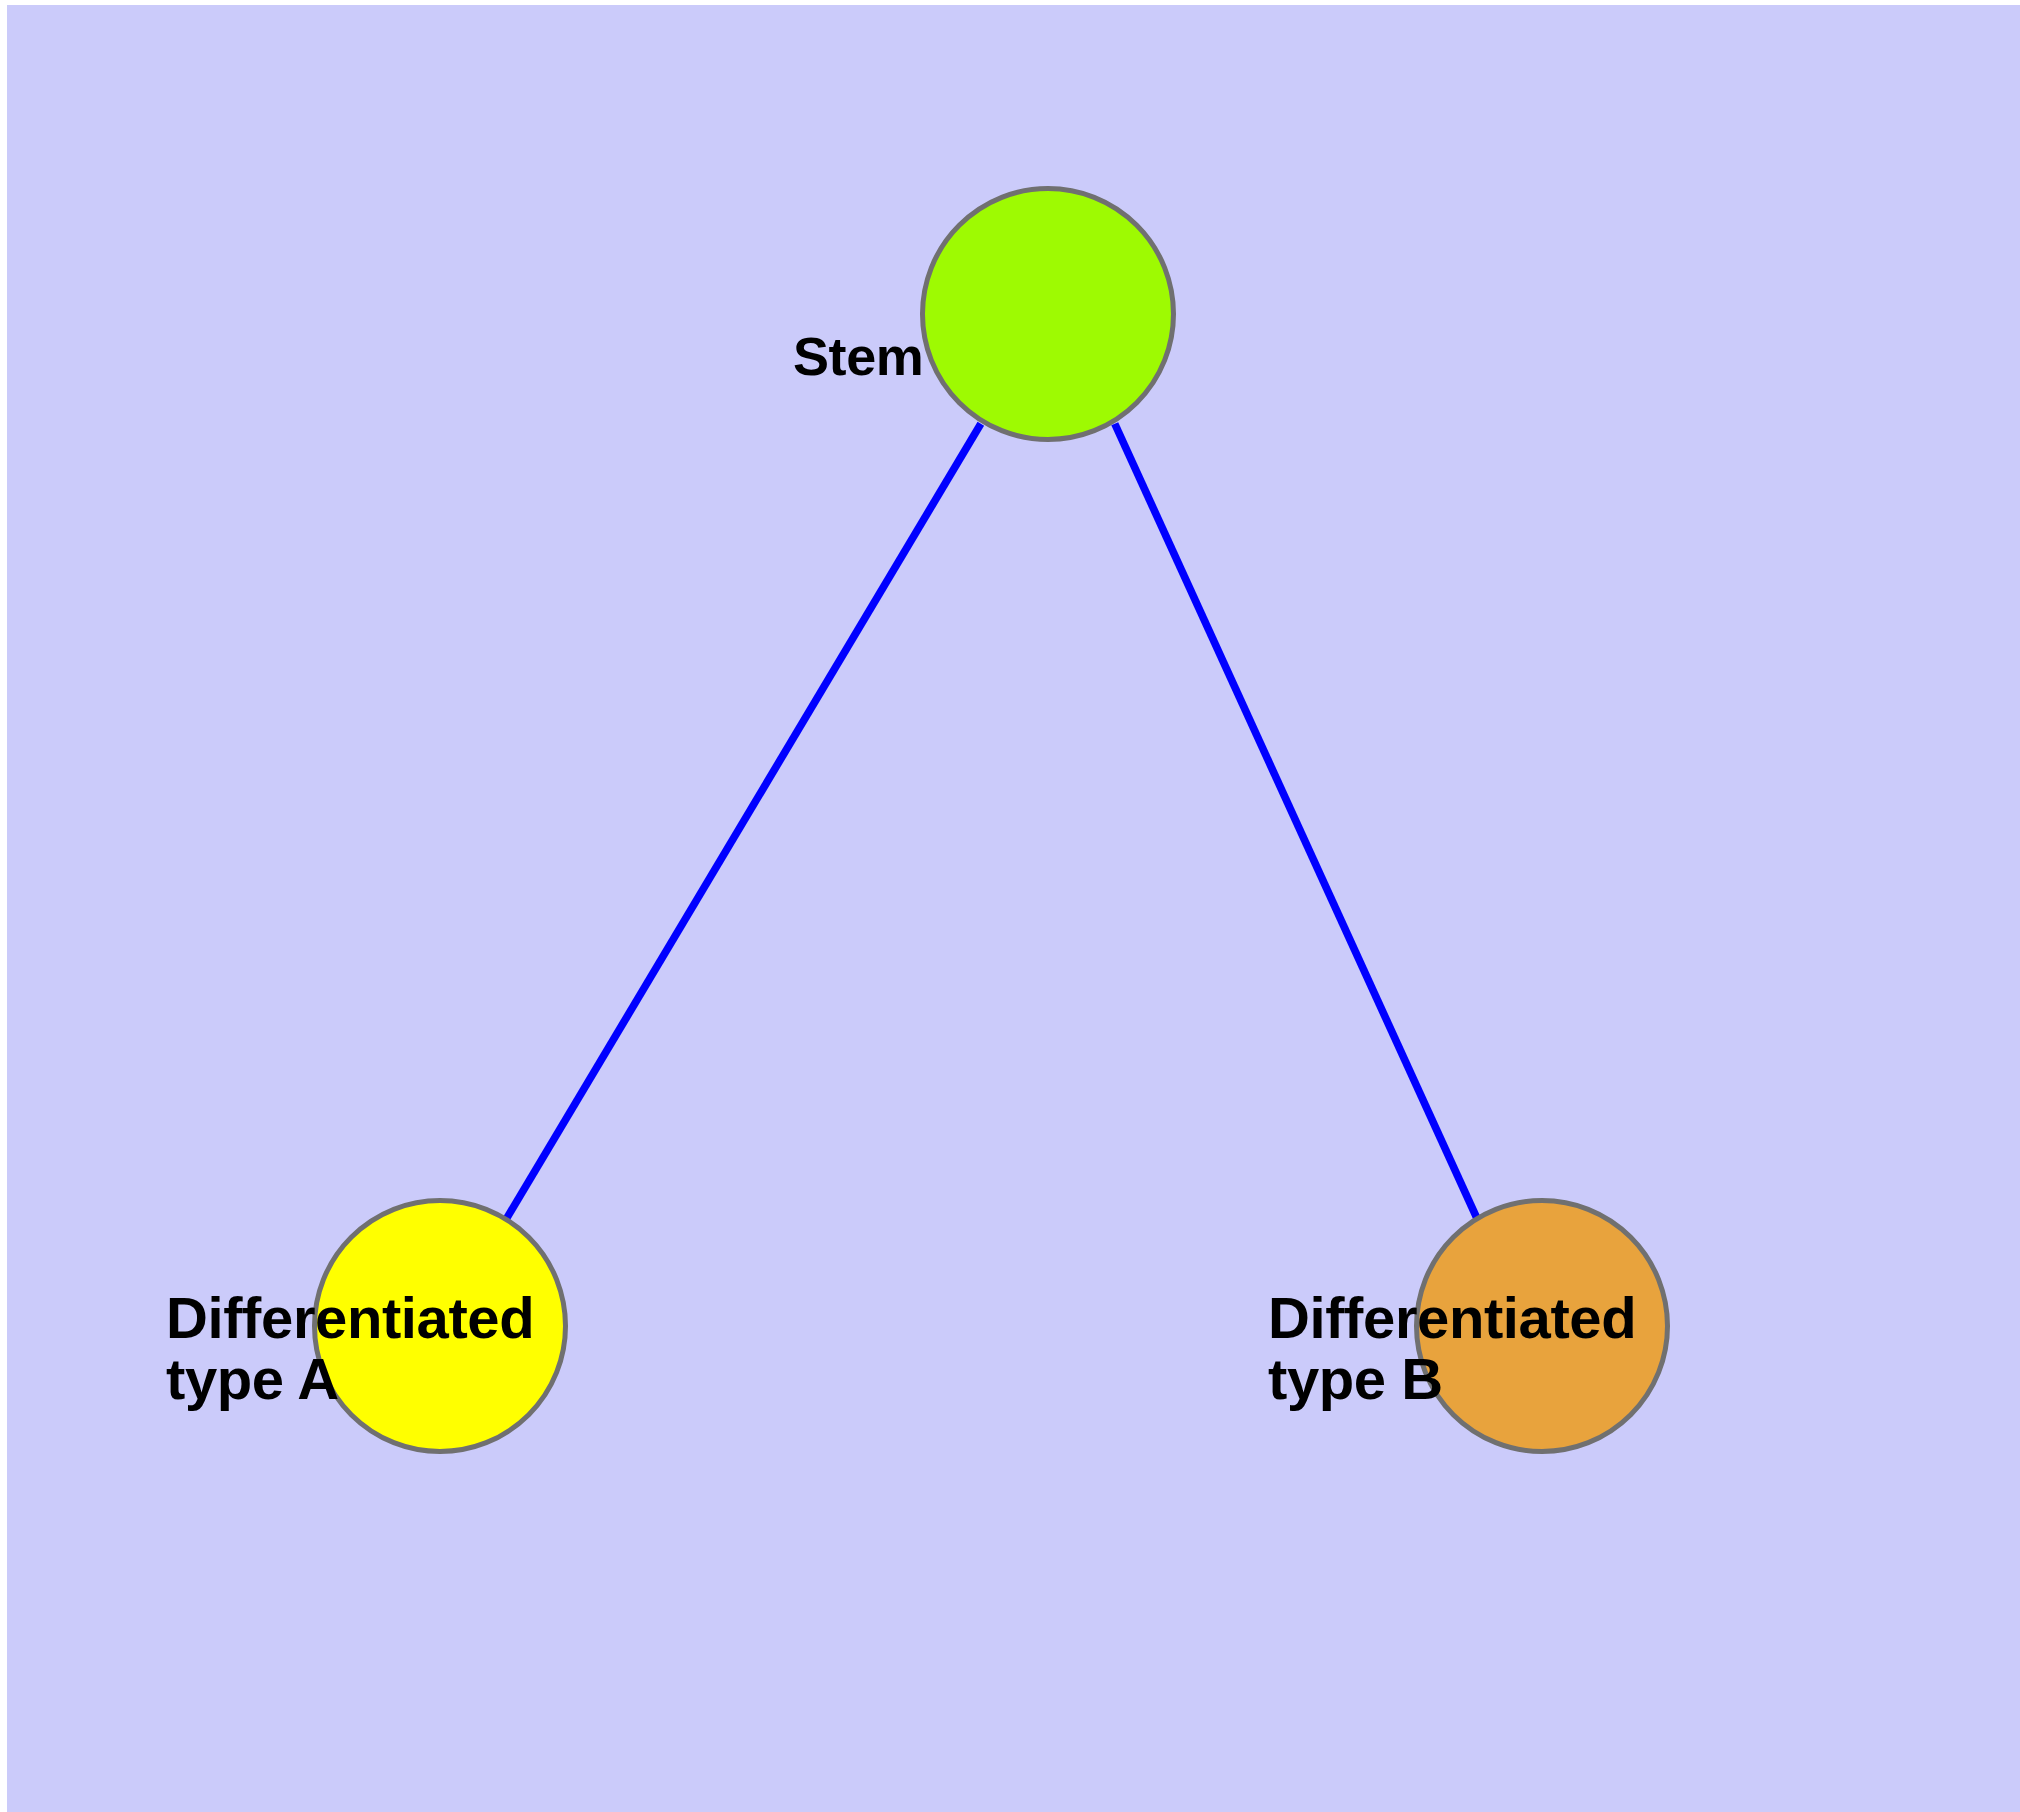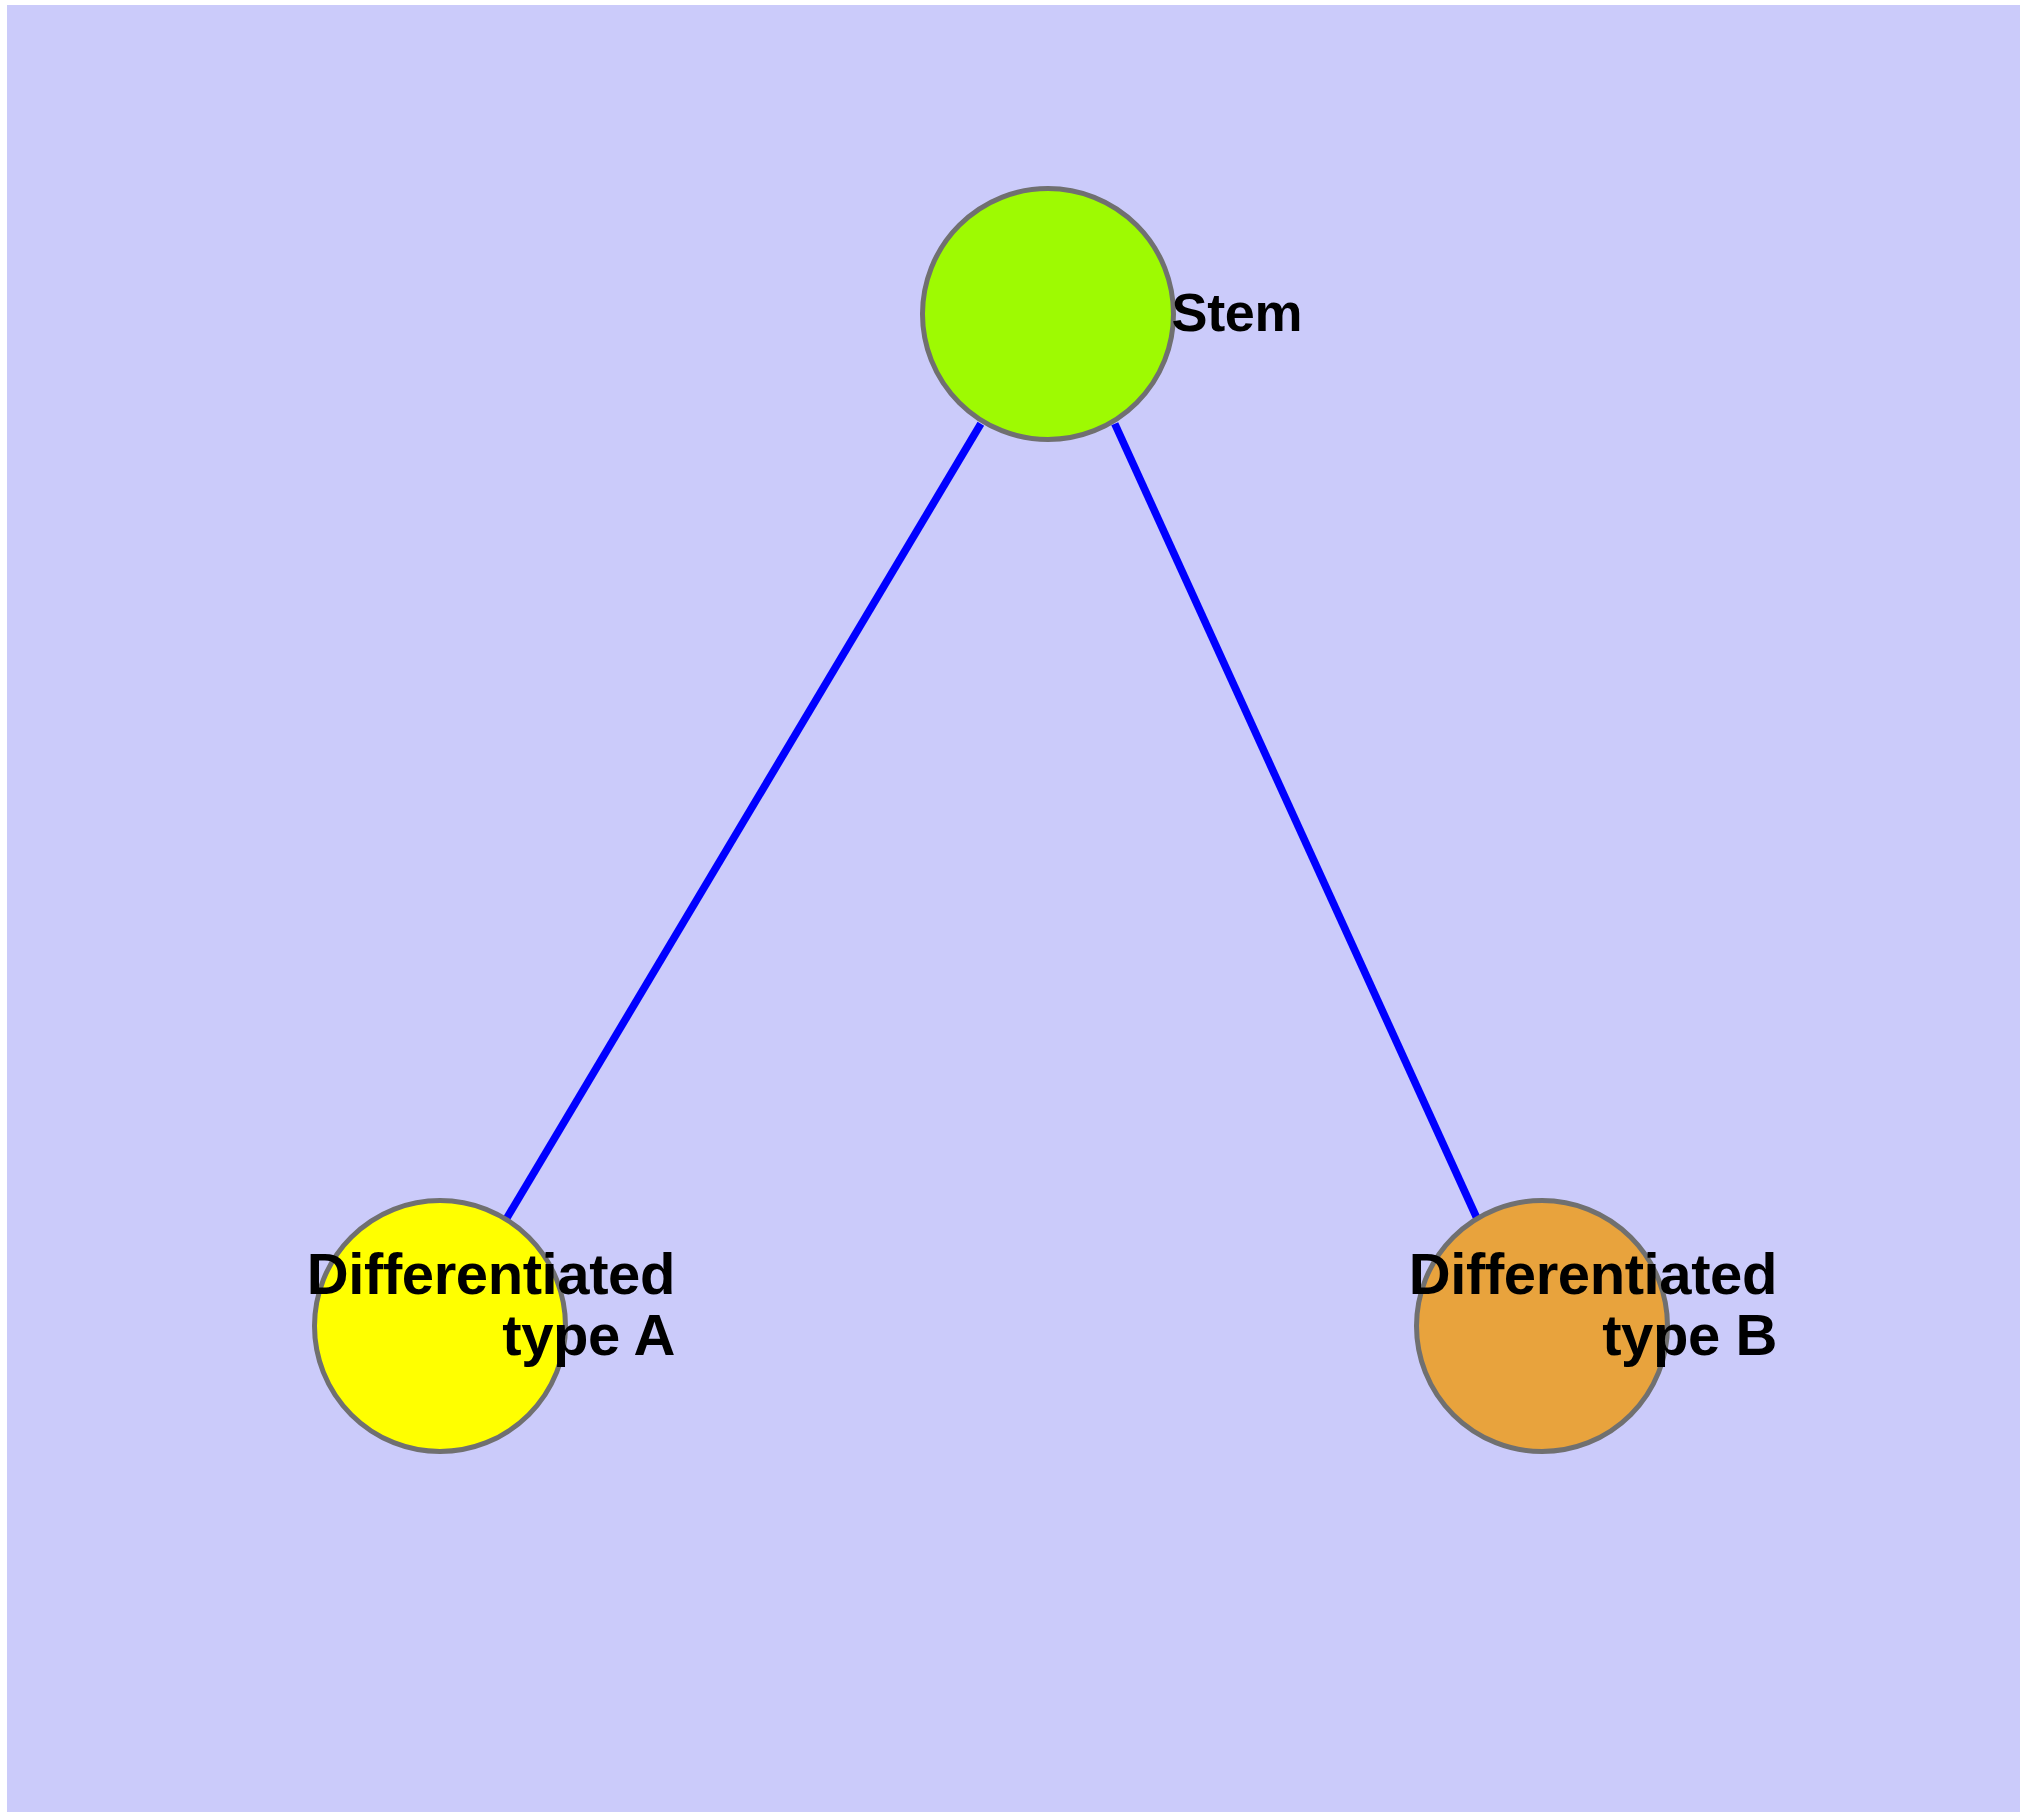--- a/index.html
+++ b/index.html
@@ -38,25 +38,26 @@
   .node {
     position: absolute;
     border-radius: 50%;
     box-sizing: border-box;
     border: 5.1px solid #707070;
   }
   .node-label {
     position: absolute;
     color: #000000;
     font-weight: bold;
-    text-align: right;
+    text-align: left;
     white-space: pre;
     line-height: 1.06;
     letter-spacing: -0.4px;
     user-select: none;
+    margin-top: 44px;
   }
   #node-stem {
     left: 920px;
     top: 186px;
     width: 256px;
     height: 256px;
     background: #9efa02;
   }
   #label-stem {
     left: 793px;

